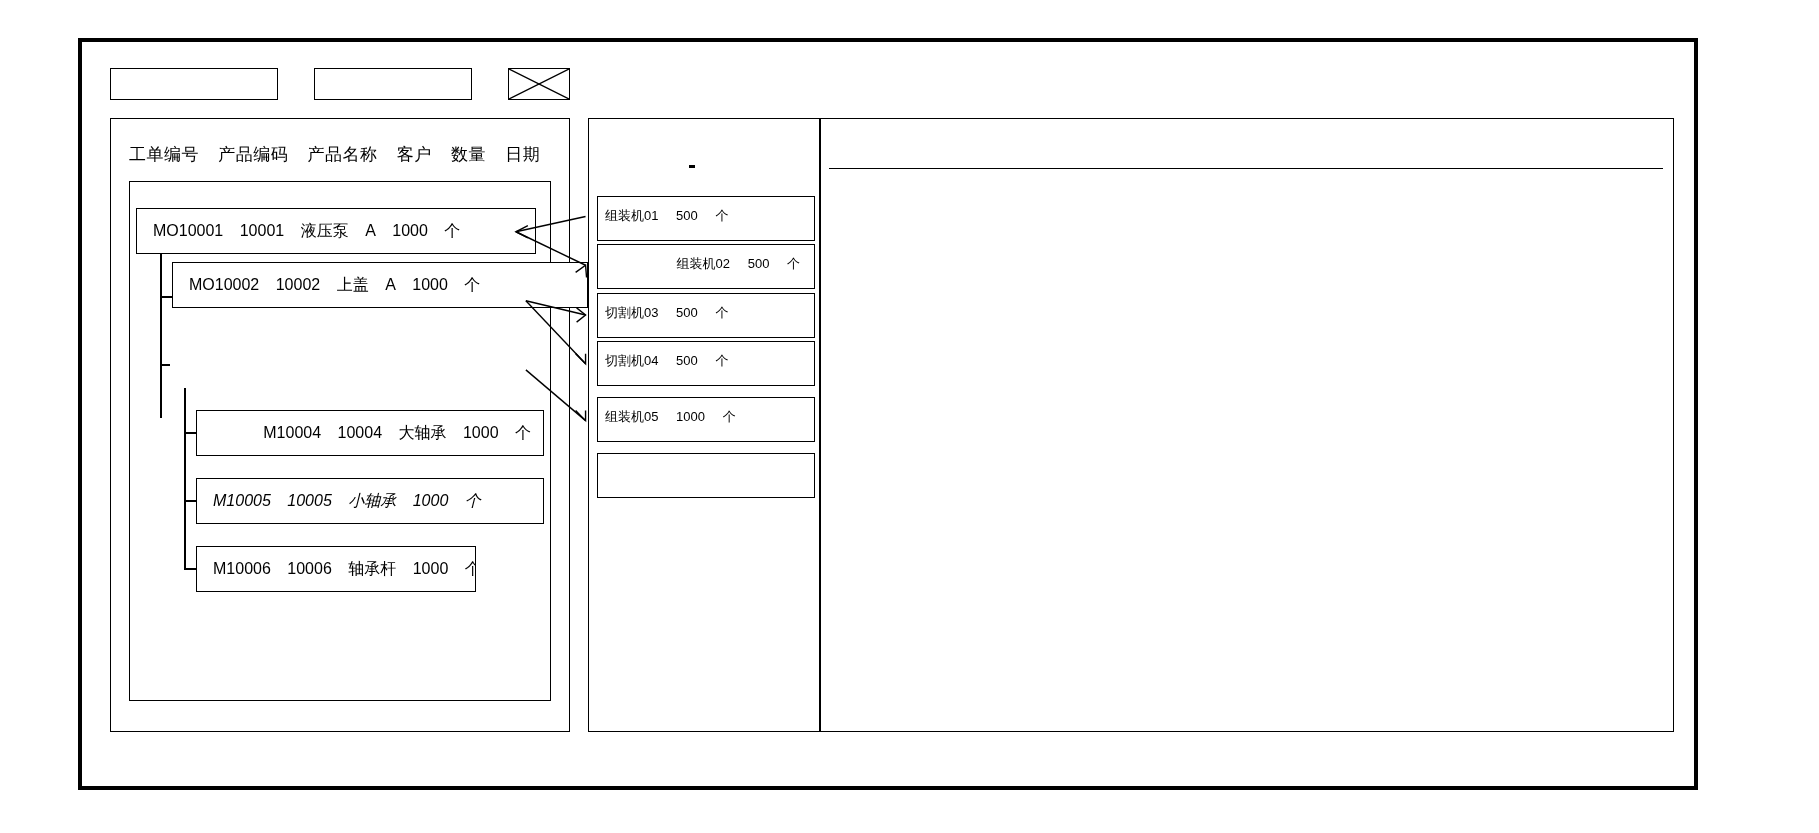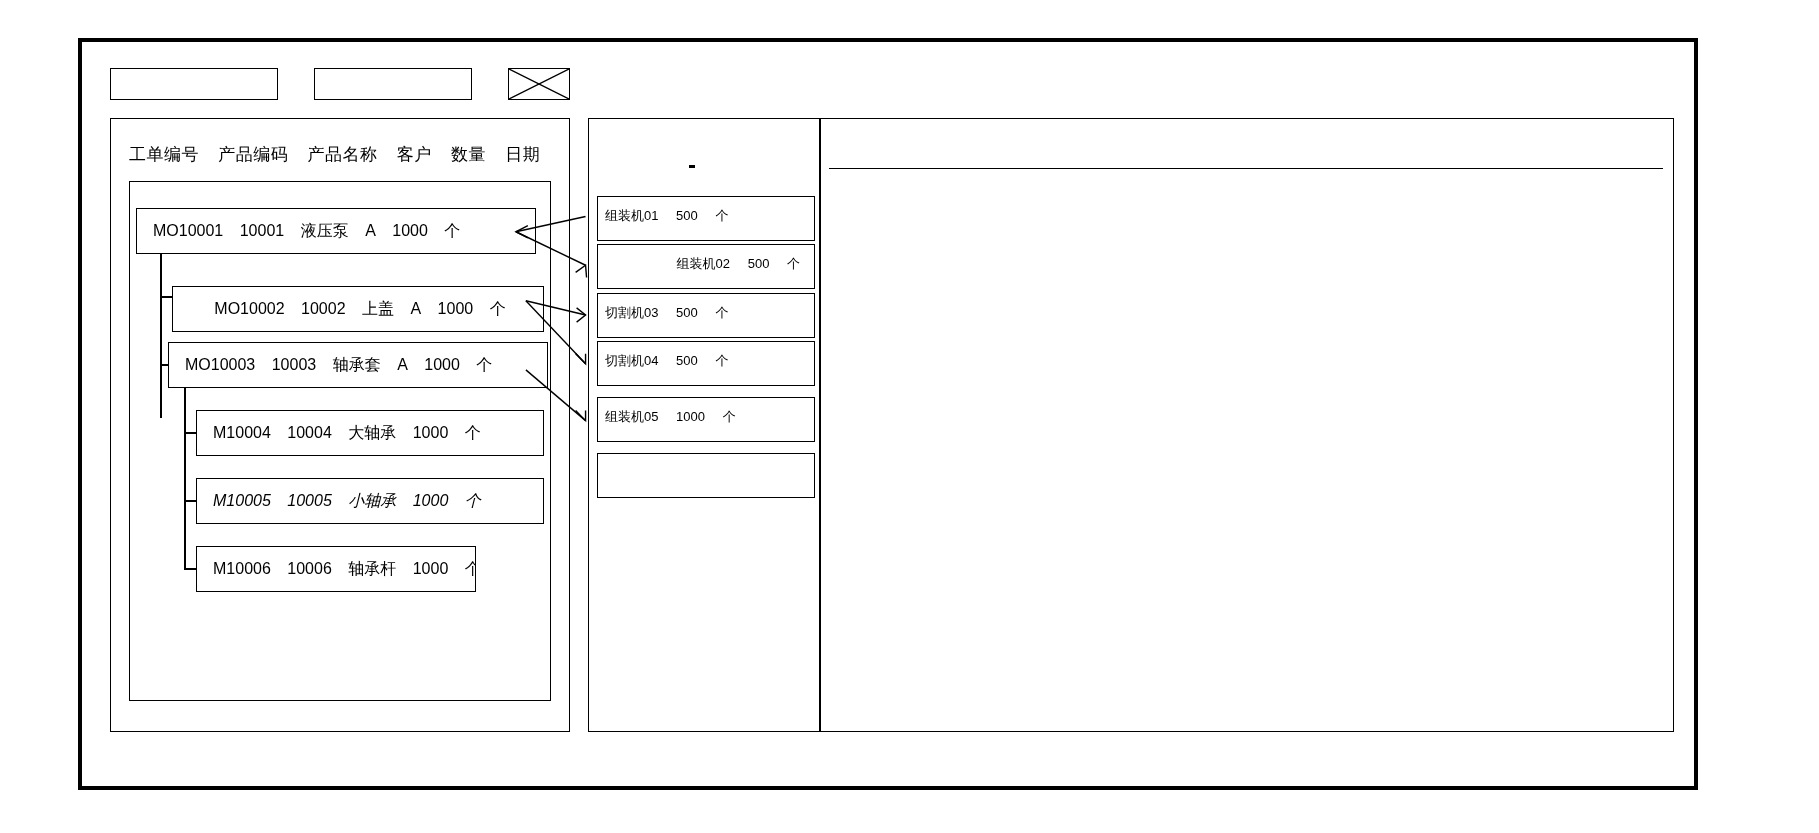--- a/index.html
+++ b/index.html
@@ -111,23 +111,23 @@
     height: 46px;
     line-height: 44px;
     font-size: 16px;
     white-space: nowrap;
     overflow: hidden;
   }
   .wo-row .cells { padding-left: 16px; }
   .wo-row .cells span { margin-right: 12px; }
 
   #wo-row-0 { left: 6px;  top: 26px;  width: 400px; }
-  #wo-row-1 { left: 42px; top: 104px;  width: 372px; text-align: center; }
+  #wo-row-1 { left: 42px; top: 80px;  width: 416px; }
   #wo-row-2 { left: 38px; top: 160px; width: 380px; }
-  #wo-row-3 { left: 66px; top: 228px; width: 348px; }
+  #wo-row-3 { left: 66px; top: 228px; width: 348px; text-align: right; }
   #wo-row-4 { left: 66px; top: 296px; width: 348px; font-style: italic; }
   #wo-row-5 { left: 66px; top: 364px; width: 280px; }
 
   
   .tree-line { position: absolute; background: #000; }
 
   
   #middle-panel {
     position: absolute;
     left: 478px;
@@ -260,30 +260,20 @@
           <div class="cells">
             <span>MO10002</span>
             <span>10002</span>
             <span>上盖</span>
             <span>A</span>
             <span>1000</span>
             <span>个</span>
           </div>
         </div>
 
-        <div class="wo-row" id="wo-row-2">
-          <div class="cells">
-            <span>MO10003</span>
-            <span>10003</span>
-            <span>轴承套</span>
-            <span>A</span>
-            <span>1000</span>
-            <span>个</span>
-          </div>
-        </div>
 
         <div class="wo-row" id="wo-row-3">
           <div class="cells">
             <span>M10004</span>
             <span>10004</span>
             <span>大轴承</span>
             <span>1000</span>
             <span>个</span>
           </div>
         </div>

